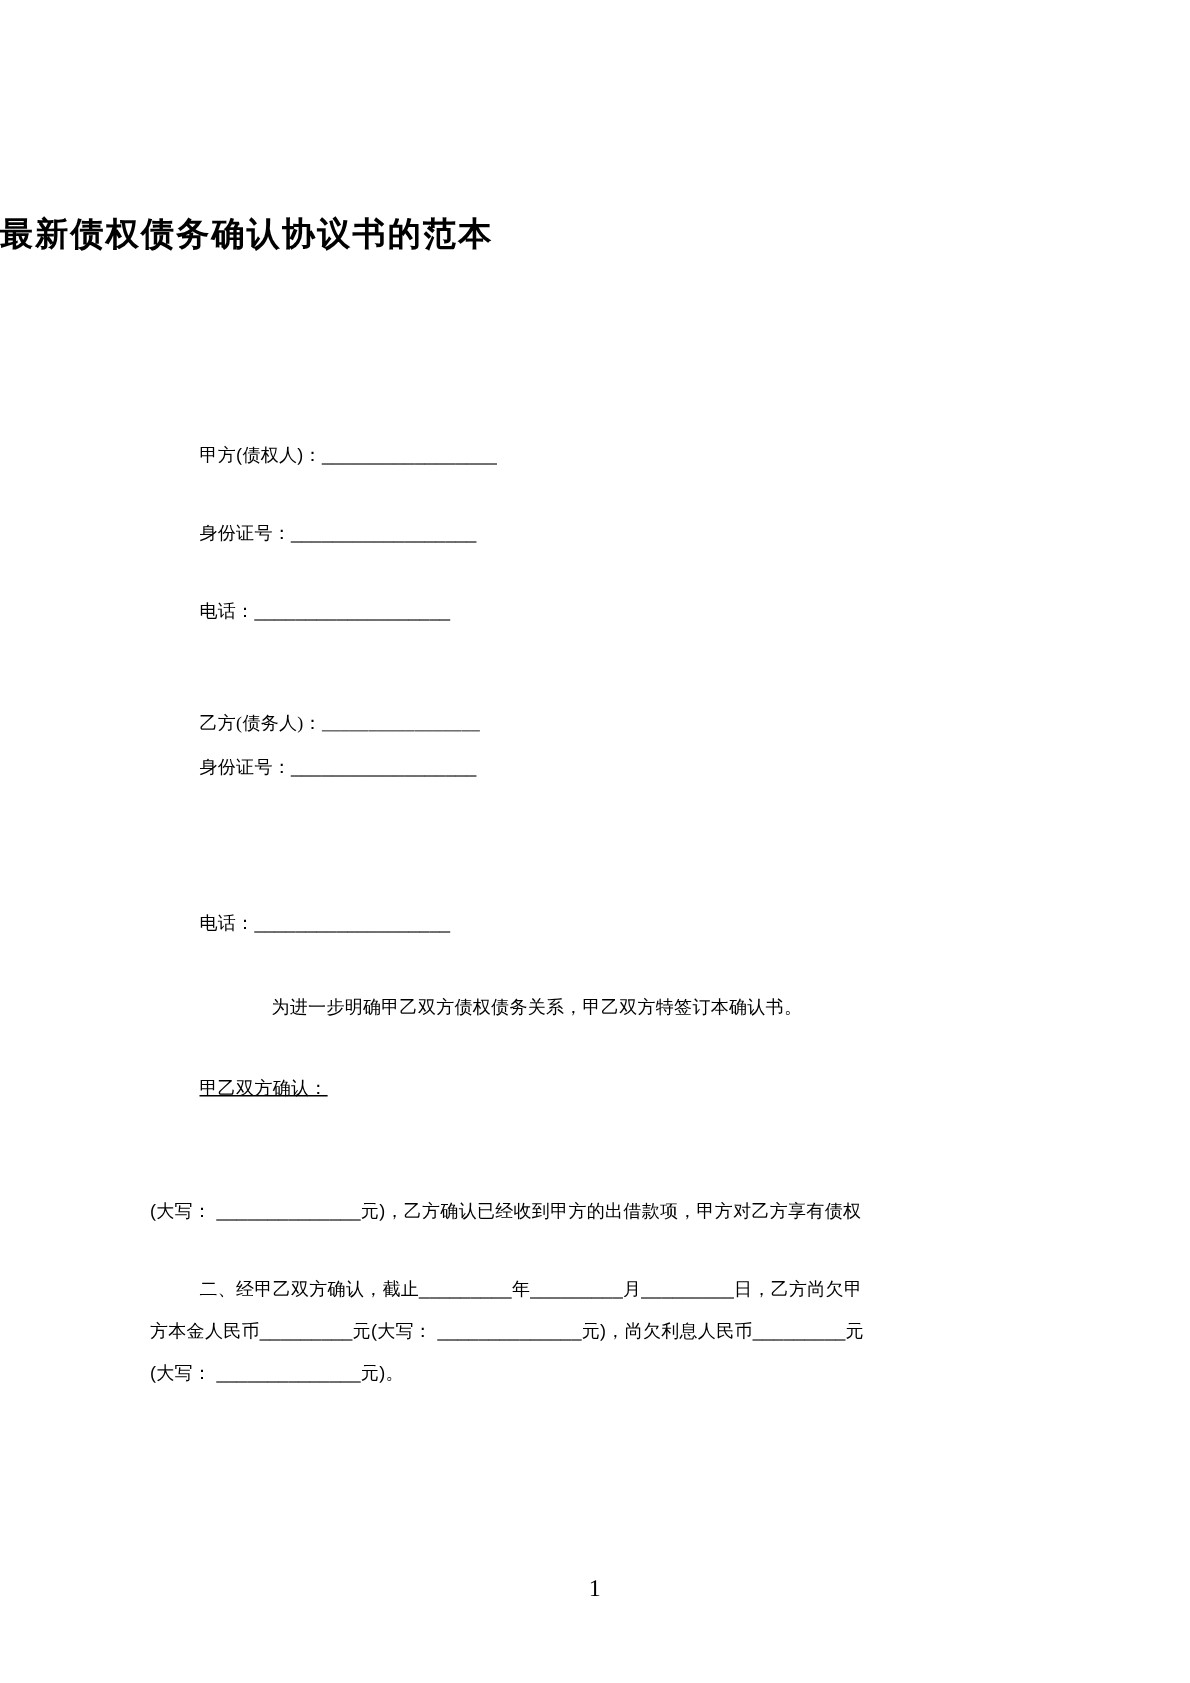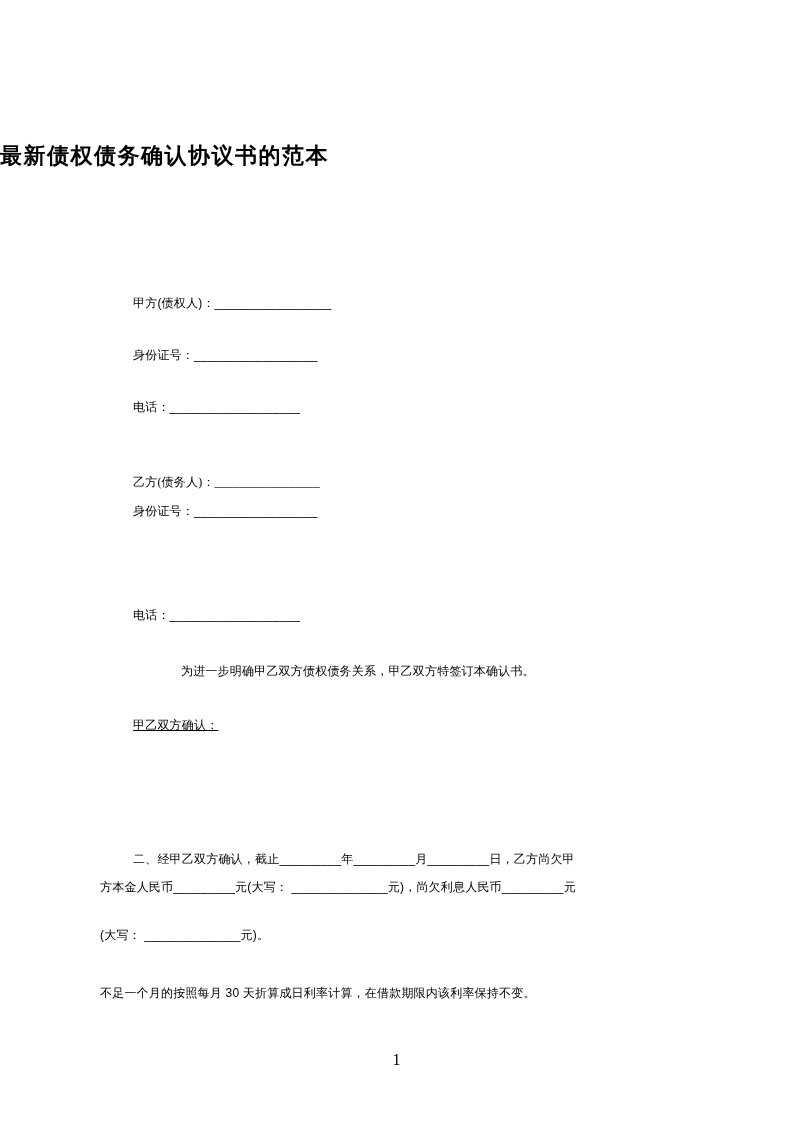--- a/index.html
+++ b/index.html
@@ -54,22 +54,22 @@
   <div class="line" style="top:294px; left:133px;">甲方(债权人)：_________________</div>
   <div class="line" style="top:346px; left:133px;">身份证号：__________________</div>
   <div class="line" style="top:398px; left:133px;">电话：___________________</div>
   <div class="line" style="top:473px; left:133px;font-family:Liberation Serif, serif;">乙方(债务人)：_________________</div>
   <div class="line" style="top:502px; left:133px;">身份证号：__________________</div>
   <div class="line" style="top:606px; left:133px;">电话：___________________</div>
 
   <div class="line" style="top:662px; left:133px;margin-left:48px;">为进一步明确甲乙双方债权债务关系，甲乙双方特签订本确认书。</div>
   <div class="line" style="top:716px; left:133px;text-decoration:underline;">甲乙双方确认：</div>
 
+  <div class="line" style="top:798px; left:100px;">(大写： ______________元)，乙方确认已经收到甲方的出借款项，甲方对乙方享有债权</div>
 
   <div class="line" style="top:878px; left:100px;">方本金人民币_________元(大写： ______________元)，尚欠利息人民币_________元</div>
   <div class="line" style="top:850px; left:133px;">二、经甲乙双方确认，截止_________年_________月_________日，乙方尚欠甲</div>
-  <div class="line" style="top:926px; left:100px;">(大写： ______________元)。</div>
+  <div class="line" style="top:906px; left:100px;">(大写： ______________元)。</div>
 
-  <div class="line" style="top:984px; left:100px;">不足一个月的按照每月 30 天折算成日利率计算，在借款期限内该利率保持不变。</div>
 
   <div class="page-number">1</div>
 
 </div>
 
 </body></html>

